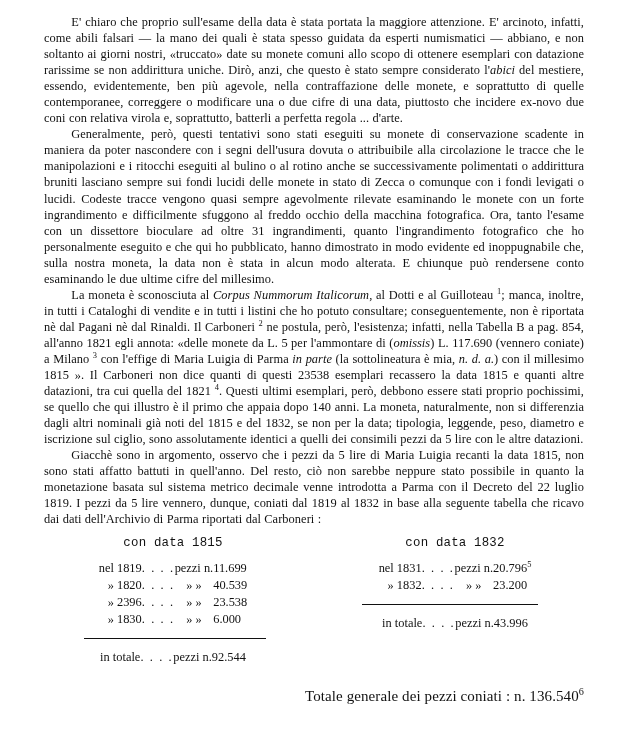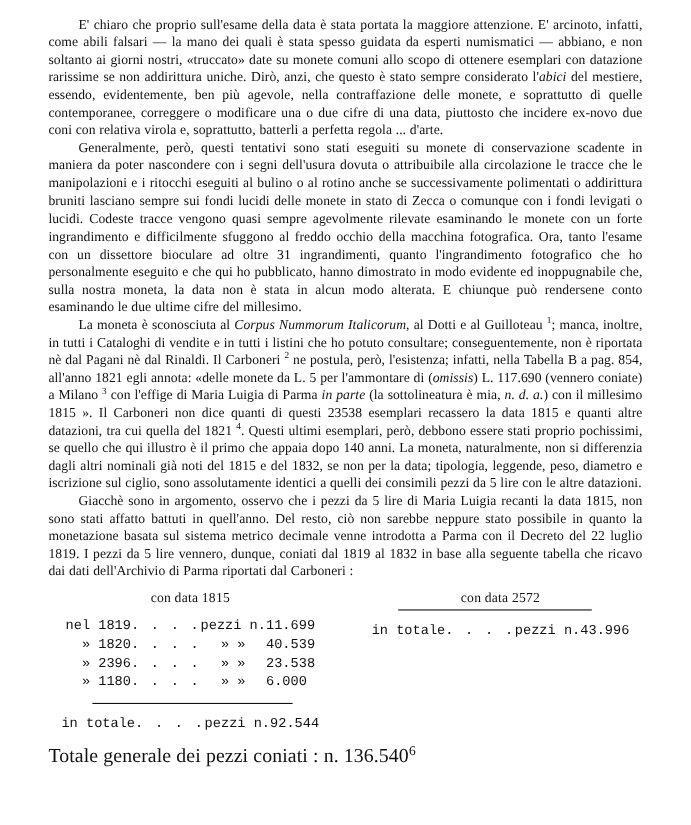--- a/index.html
+++ b/index.html
@@ -44,25 +44,25 @@
     justify-content: space-between;
     font-size: 12.4px;
   }
   .tbl {
     width: 258px;
   }
   .tbl .cap {
     text-align: center;
     margin-bottom: 3px;
     letter-spacing: 0.2px;
+    font-family: Liberation Mono, monospace;
   }
   .rows {
     margin: 10px auto;
     display: table;
-    font-family: Liberation Mono, monospace;
   }
   .row {
     display: table-row;
   }
   .row > span {
     display: table-cell;
     white-space: nowrap;
     padding: 0.35px 0;
     line-height: 16.4px;
   }
@@ -71,22 +71,23 @@
   .c-lab { text-align: center; padding-right: 4px; }
   .c-num { text-align: left; }
   .rule {
     border-top: 1px solid #111;
     margin: 3px 0 3px auto;
   }
   .rule-left { width: 182px; margin-left: 40px; }
   .rule-right { width: 176px; margin-left: 36px; }
   .total-row .c-year { font-variant: normal; }
   .grand {
-    text-align: left;
-    font-size: 18px;
+    margin-top: 12px;
+    text-align: right;
+    font-size: 15px;
     letter-spacing: 0.1px;
   }
 </style>
 </head>
 <body>
 
 <div class="page">
 
   <p class="para">
     E' chiaro che proprio sull'esame della data è stata portata la maggiore attenzione. E' arcinoto, infatti, come abili falsari — la mano dei quali è stata spesso guidata da esperti numismatici — abbiano, e non soltanto ai giorni nostri, «truccato» date su monete comuni allo scopo di ottenere esemplari con datazione rarissime se non addirittura uniche. Dirò, anzi, che questo è stato sempre considerato l'<span class="italic">abici</span> del mestiere, essendo, evidentemente, ben più agevole, nella contraffazione delle monete, e soprattutto di quelle contemporanee, correggere o modificare una o due cifre di una data, piuttosto che incidere ex-novo due coni con relativa virola e, soprattutto, batterli a perfetta regola ... d'arte.
@@ -121,39 +122,55 @@
           <span class="c-lab">»      »</span>
           <span class="c-num">40.539</span>
         </div>
         <div class="row">
           <span class="c-year">»   2396</span>
           <span class="c-dots">. . . .</span>
           <span class="c-lab">»      »</span>
           <span class="c-num">23.538</span>
         </div>
         <div class="row">
-          <span class="c-year">»   1180</span>
+          <span class="c-year">»   1830</span>
           <span class="c-dots">. . . .</span>
           <span class="c-lab">»      »</span>
           <span class="c-num">6.000</span>
         </div>
       </div>
       <div class="rule rule-left"></div>
       <div class="rows">
         <div class="row total-row">
           <span class="c-year">in totale</span>
           <span class="c-dots">. . . .</span>
           <span class="c-lab">pezzi n.</span>
           <span class="c-num">92.544</span>
         </div>
       </div>
     </div>
 
     <div class="tbl">
-      <div class="cap">con data 2572</div>
+      <div class="cap">con data 1832</div>
+      <div class="rows">
+        <div class="row">
+          <span class="c-year">nel 1831</span>
+          <span class="c-dots">. . . .</span>
+          <span class="c-lab">pezzi n.</span>
+          <span class="c-num">20.796</span>
+          <span class="c-num"><sup>5</sup></span>
+        </div>
+        <div class="row">
+          <span class="c-year">»   1832</span>
+          <span class="c-dots">. . . .</span>
+          <span class="c-lab">»      »</span>
+          <span class="c-num">23.200</span>
+          <span class="c-num"></span>
+        </div>
+      </div>
       <div class="rule rule-right"></div>
       <div class="rows">
         <div class="row total-row">
           <span class="c-year">in totale</span>
           <span class="c-dots">. . . .</span>
           <span class="c-lab">pezzi n.</span>
           <span class="c-num">43.996</span>
         </div>
       </div>
     </div>

